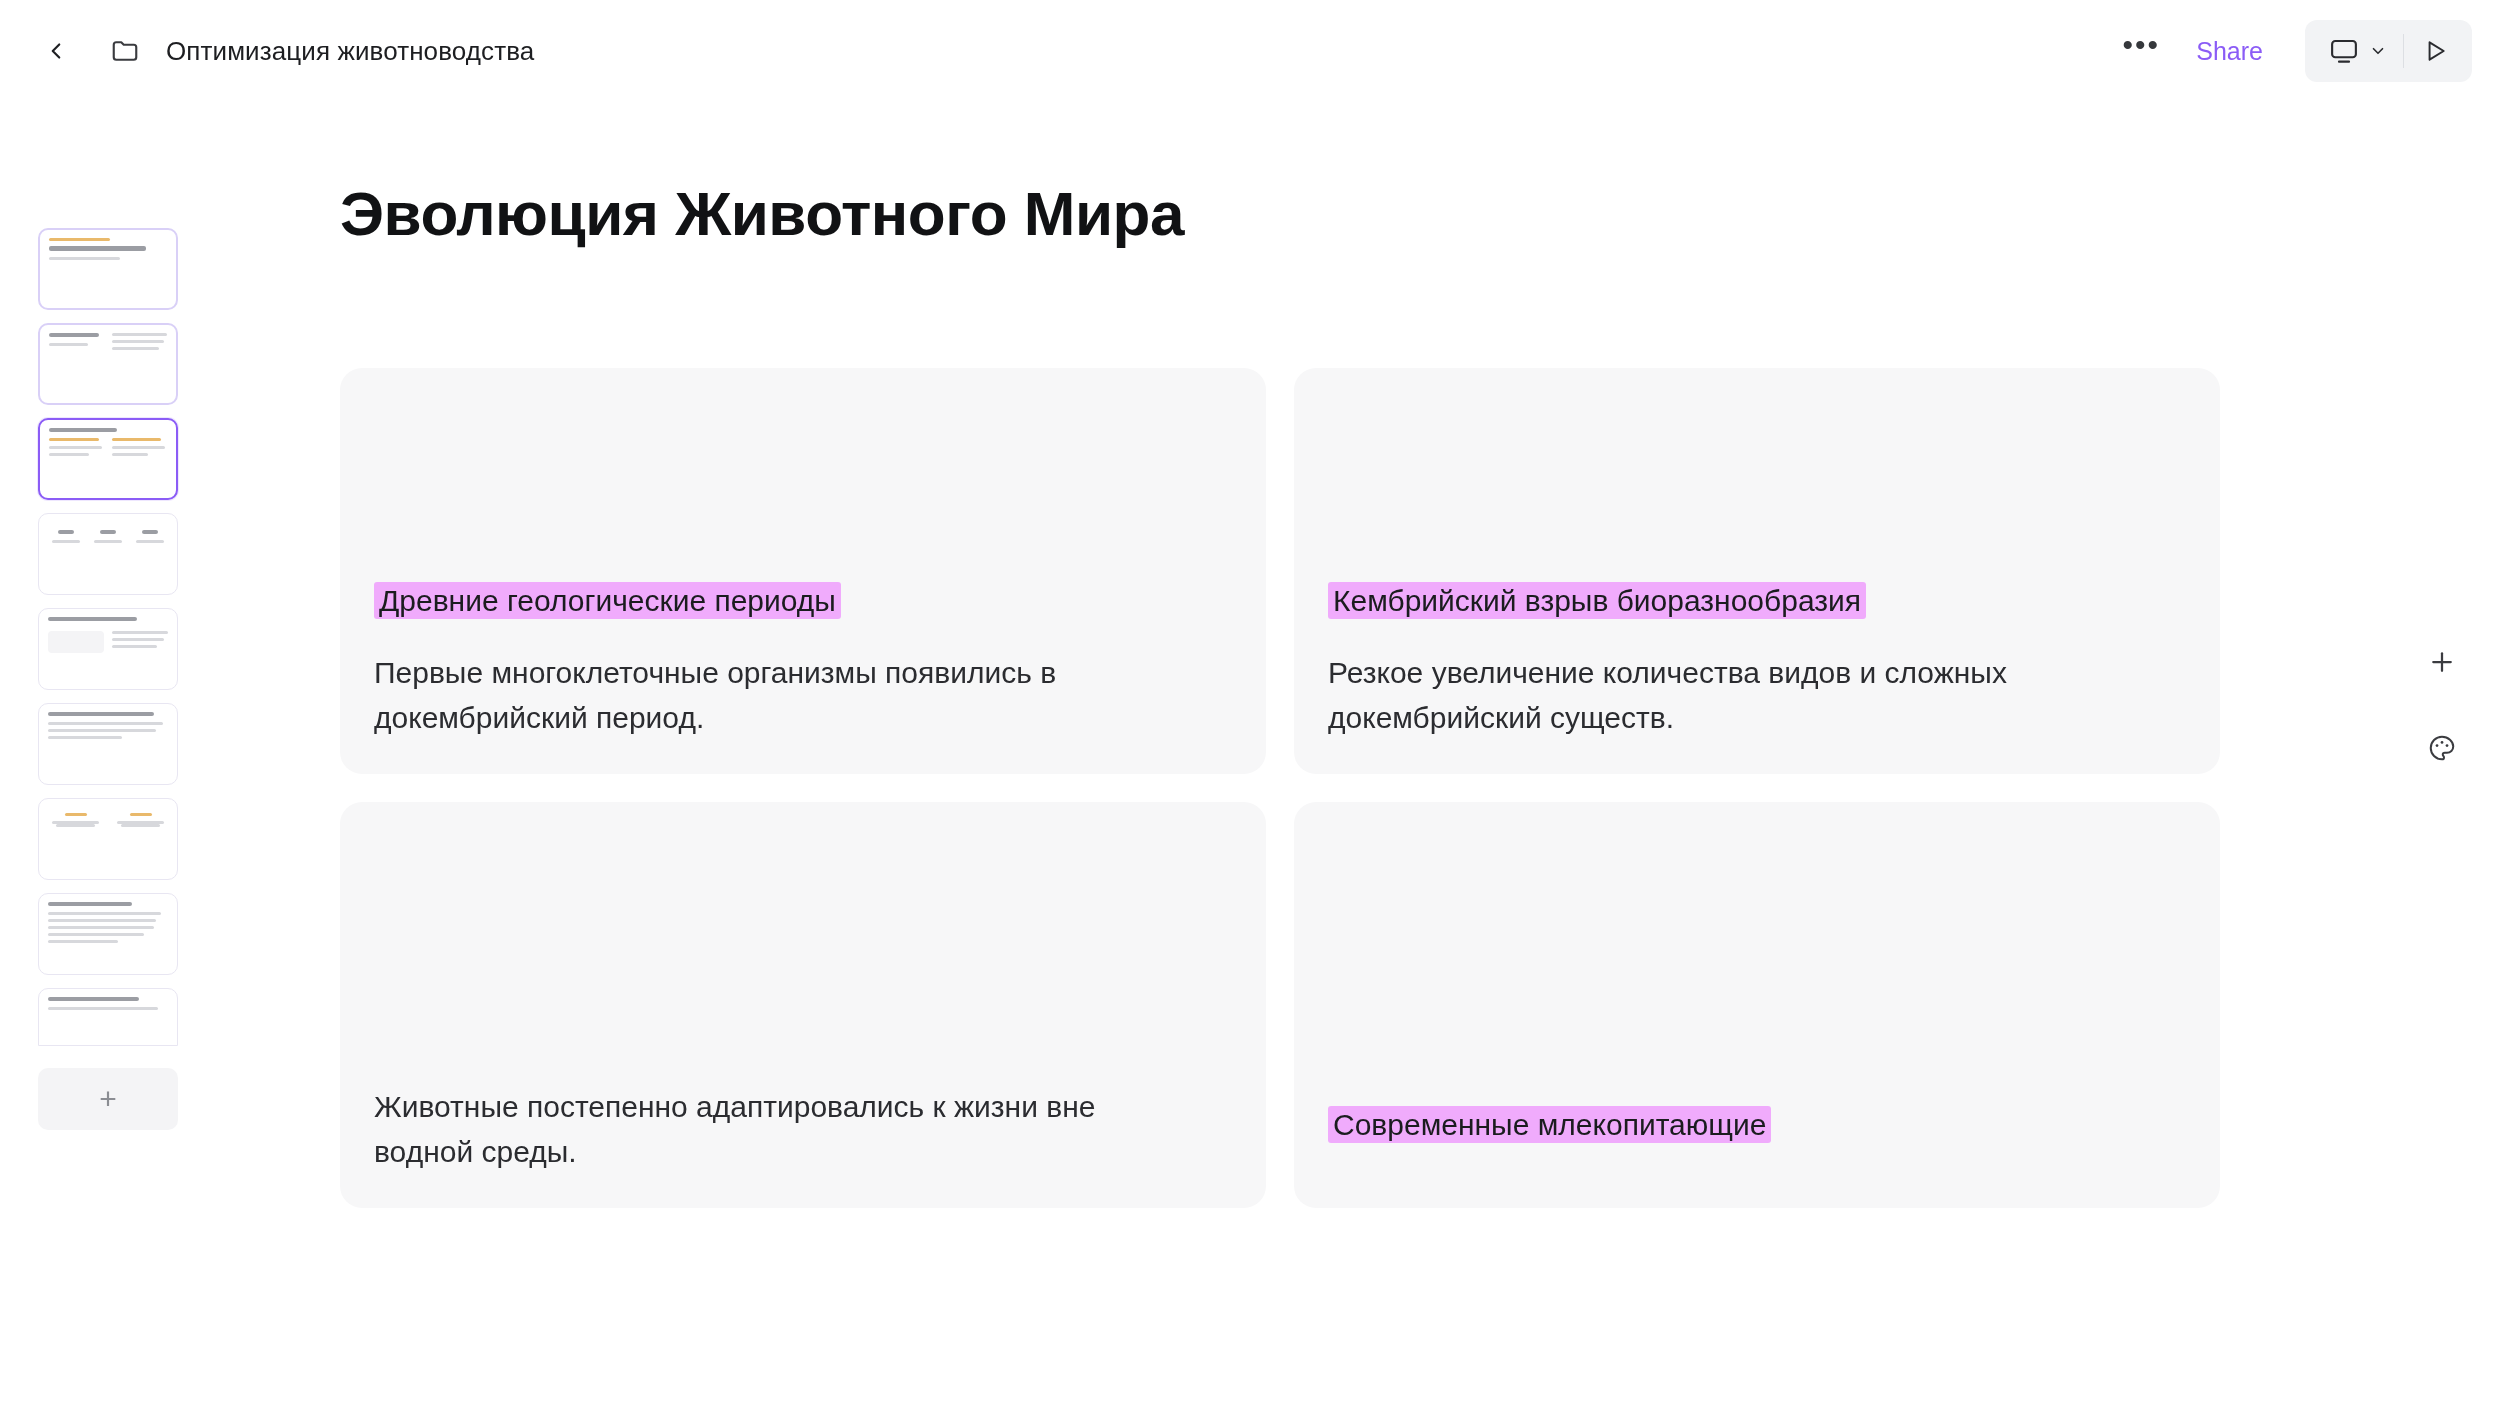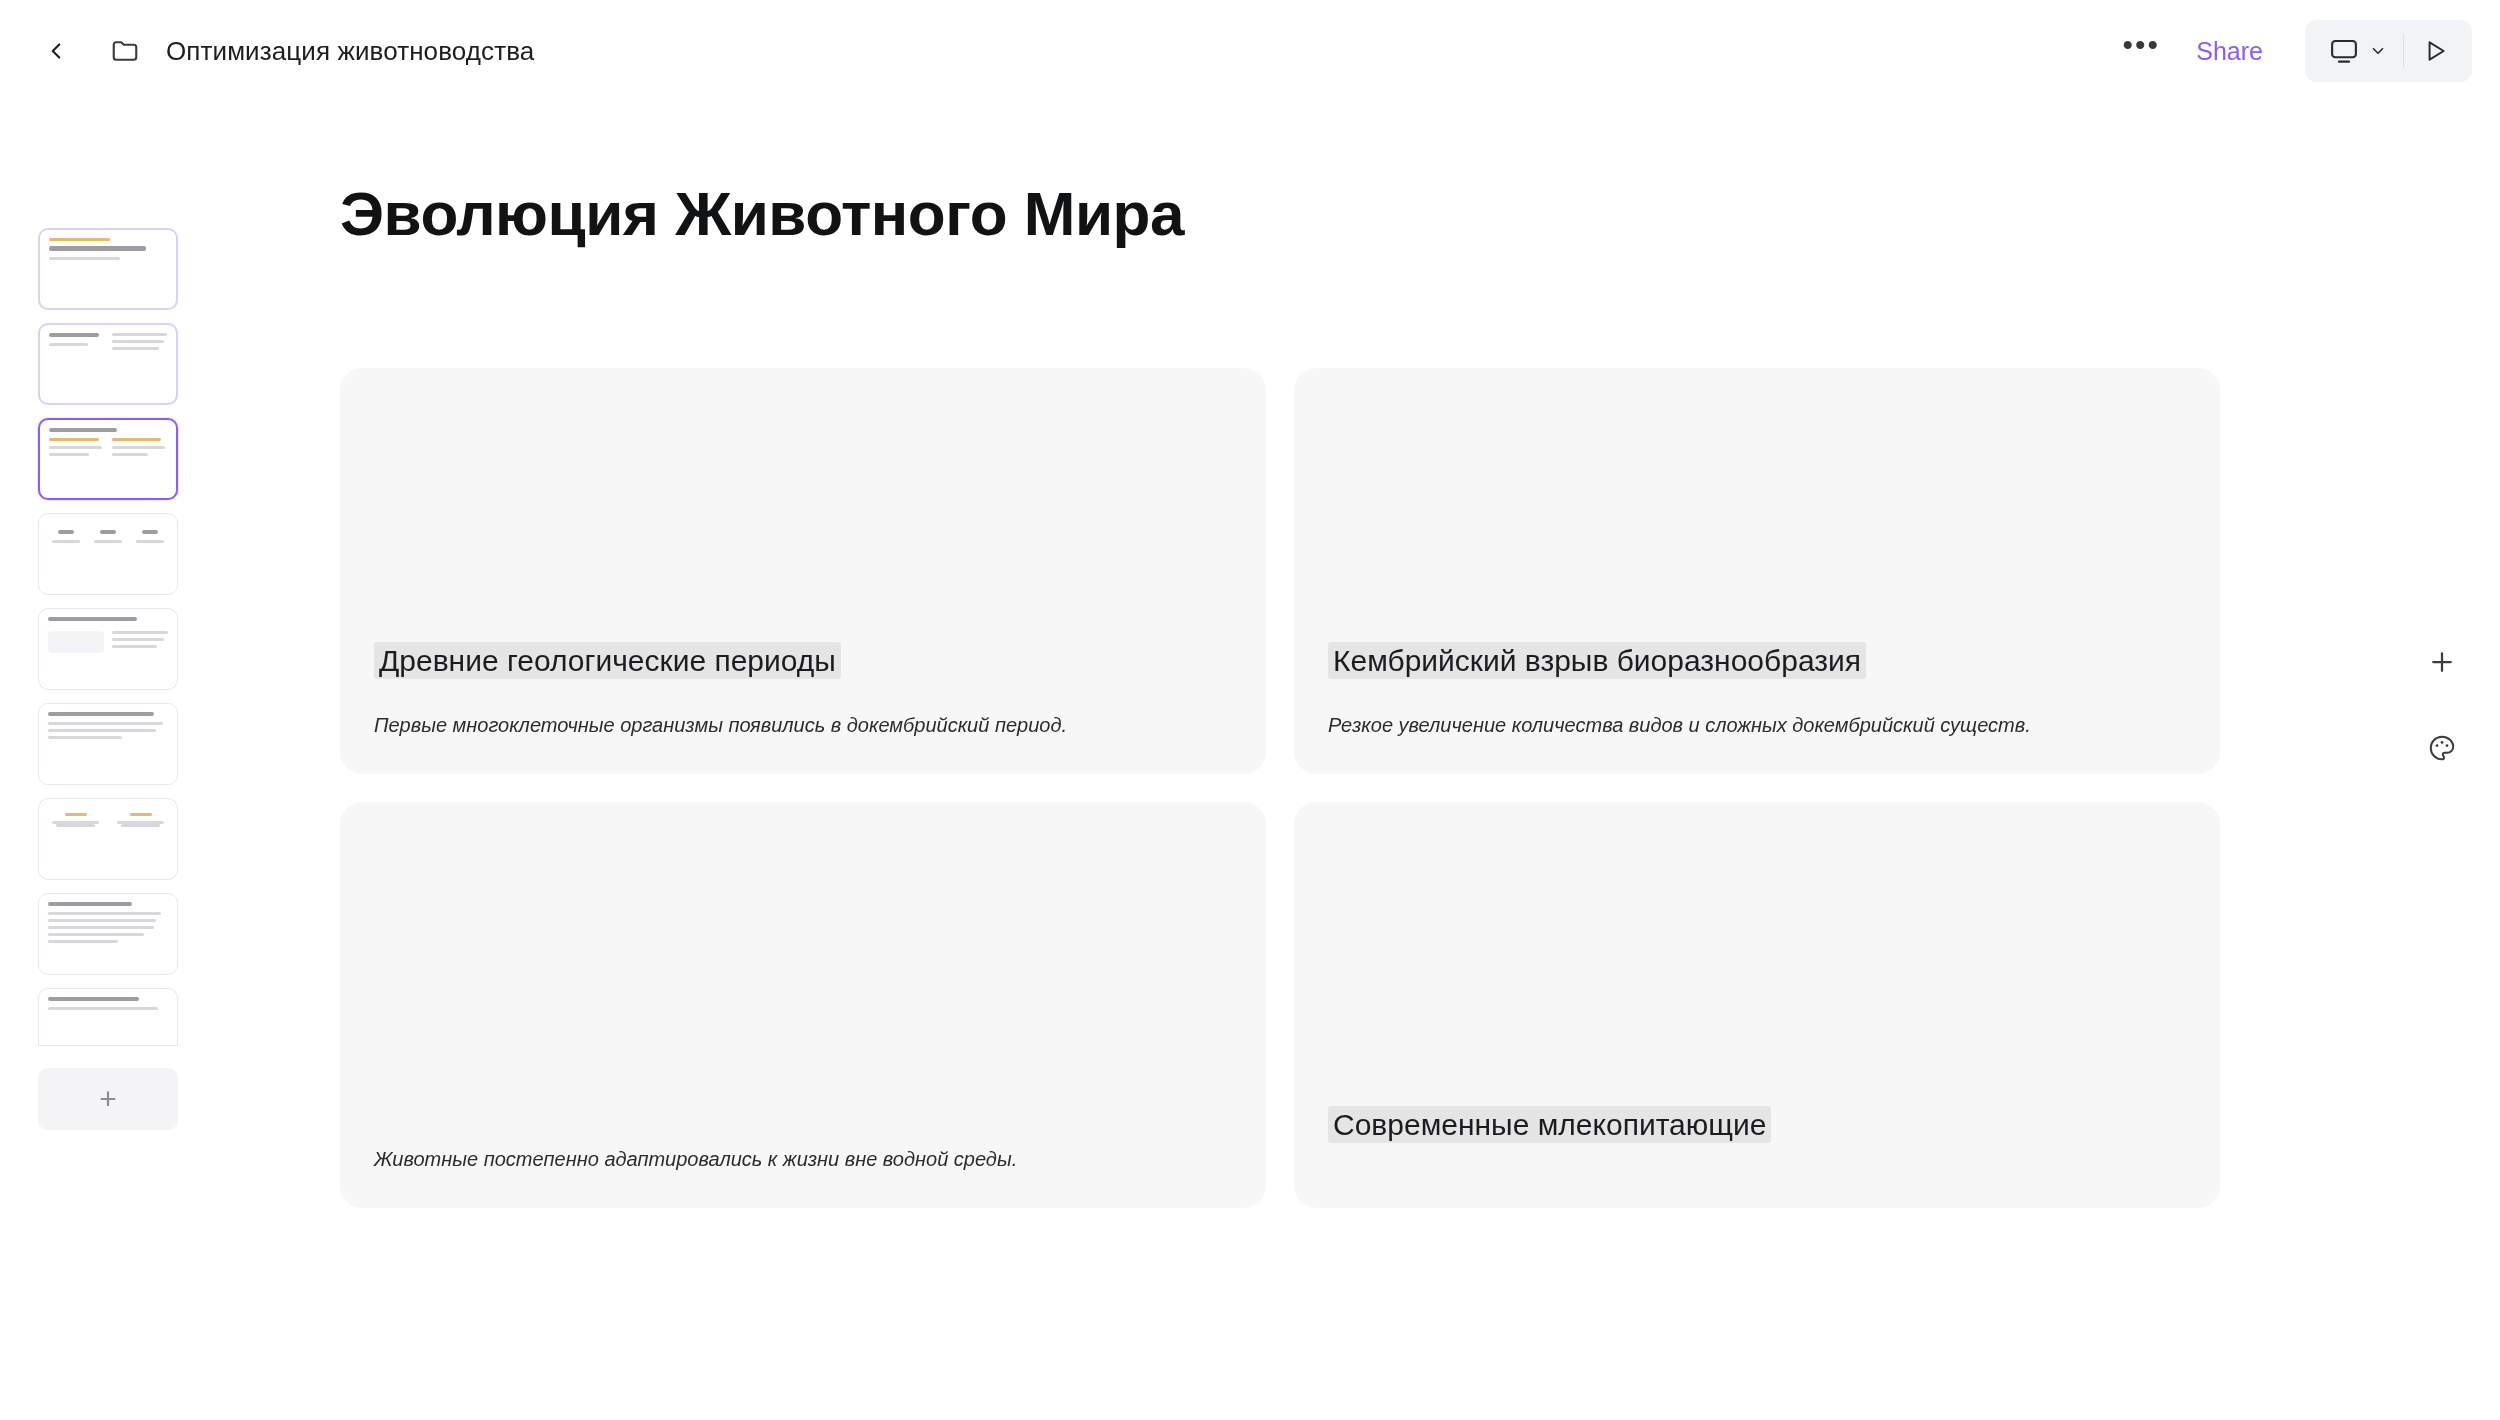--- a/index.html
+++ b/index.html
@@ -160,36 +160,35 @@
   .card {
     background: #f7f7f8;
     border-radius: 22px;
     height: 406px;
     padding: 0 34px 34px 34px;
     display: flex;
     flex-direction: column;
     justify-content: flex-end;
   }
   .hl {
-    background: #e5e5e5;
+    background: #f0abfc;
     color: #1b1c1f;
     font-size: 30px;
     line-height: 1.45;
     padding: 2px 5px;
     border-radius: 3px;
     box-decoration-break: clone;
     -webkit-box-decoration-break: clone;
   }
   .card-head-wrap { margin-bottom: 28px; }
   .card-body {
-    font-size: 20px;
+    font-size: 30px;
     line-height: 1.5;
     color: #2b2c30;
     max-width: 790px;
-    font-style: italic;
   }
 
   
   .right-rail {
     position: absolute;
     right: 36px;
     top: 640px;
     display: flex;
     flex-direction: column;
     gap: 42px;

